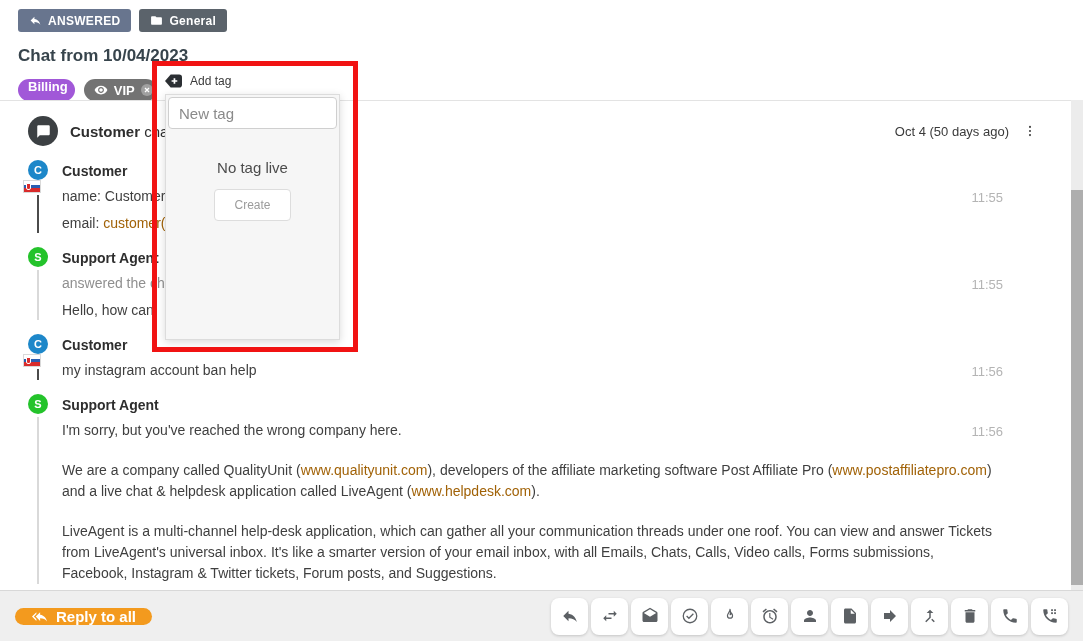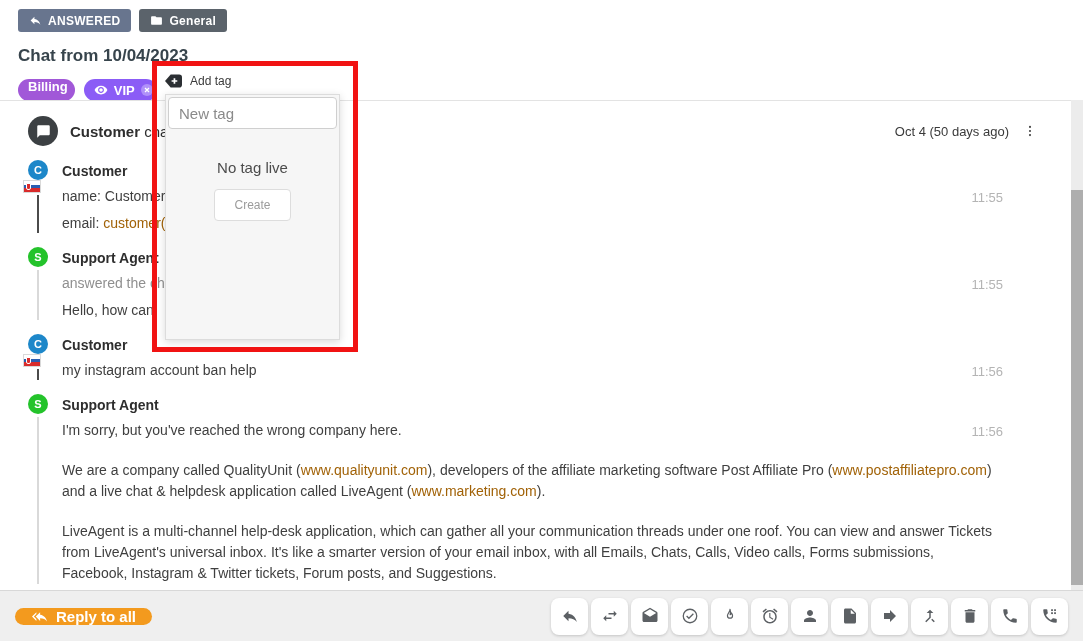--- a/index.html
+++ b/index.html
@@ -19,21 +19,21 @@
   .badge-answered { background:#68758e; }
   .badge-general  { background:#5b636b; }
   .page-title { margin-top:14px; font-size:17px; font-weight:bold; color:#37444c; }
   .tags { margin-top:13px; display:flex; gap:9px; align-items:center; }
   .tag {
     display:inline-flex; align-items:center; gap:6px; height:22px;
     padding:0 7px 0 10px; border-radius:11px; color:#fff; font-size:13px;
     font-weight:bold; cursor:pointer;
   }
   .tag-billing { background:#a158d8;flex-direction:column; }
-  .tag-vip { background:#8b5cf6; padding-right:4px; }
+  .tag-vip { background:#737373; padding-right:4px; }
   .tag .x { display:inline-flex; }
   
   .thread {
     position:absolute; left:0; right:0; top:100px; bottom:51px;
     border-top:1px solid #e3e3e3; padding:15px 46px 0 28px; overflow:hidden;
     background:#fff;
   }
   .chat-header { display:flex; align-items:center; }
   .avatar-dark {
     width:30px; height:30px; border-radius:50%; background:#3c4043;
@@ -231,21 +231,21 @@
   </div>
 
   <div class="msg agent">
     <div class="rail">
       <span class="avatar" style="background:#24c32b">S</span>
       <span class="vline"></span>
     </div>
     <div class="content">
       <div class="author">Support Agent</div>
       <div class="para first">I'm sorry, but you've reached the wrong company here.</div>
-      <div class="para"><span>We are a company called QualityUnit (</span><a class="link">www.qualityunit.com</a><span>), developers of the affiliate marketing software Post Affiliate Pro (</span><a class="link">www.postaffiliatepro.com</a><span>) and a live chat &amp; helpdesk application called LiveAgent (</span><a class="link">www.marketing.com</a><span>).</span></div>
+      <div class="para"><span>We are a company called QualityUnit (</span><a class="link">www.qualityunit.com</a><span>), developers of the affiliate marketing software Post Affiliate Pro (</span><a class="link">www.postaffiliatepro.com</a><span>) and a live chat &amp; helpdesk application called LiveAgent (</span><a class="link">www.helpdesk.com</a><span>).</span></div>
       <div class="para">LiveAgent is a multi-channel help-desk application, which can gather all your communication threads under one roof. You can view and answer Tickets from LiveAgent's universal inbox. It's like a smarter version of your email inbox, with all Emails, Chats, Calls, Video calls, Forms submissions, Facebook, Instagram &amp; Twitter tickets, Forum posts, and Suggestions.</div>
     </div>
     <span class="time">11:56</span>
   </div>
 
 </div>
 
 <div class="addtag-wrap">
   <div class="addtag-btn">
     <span style="display:flex">

